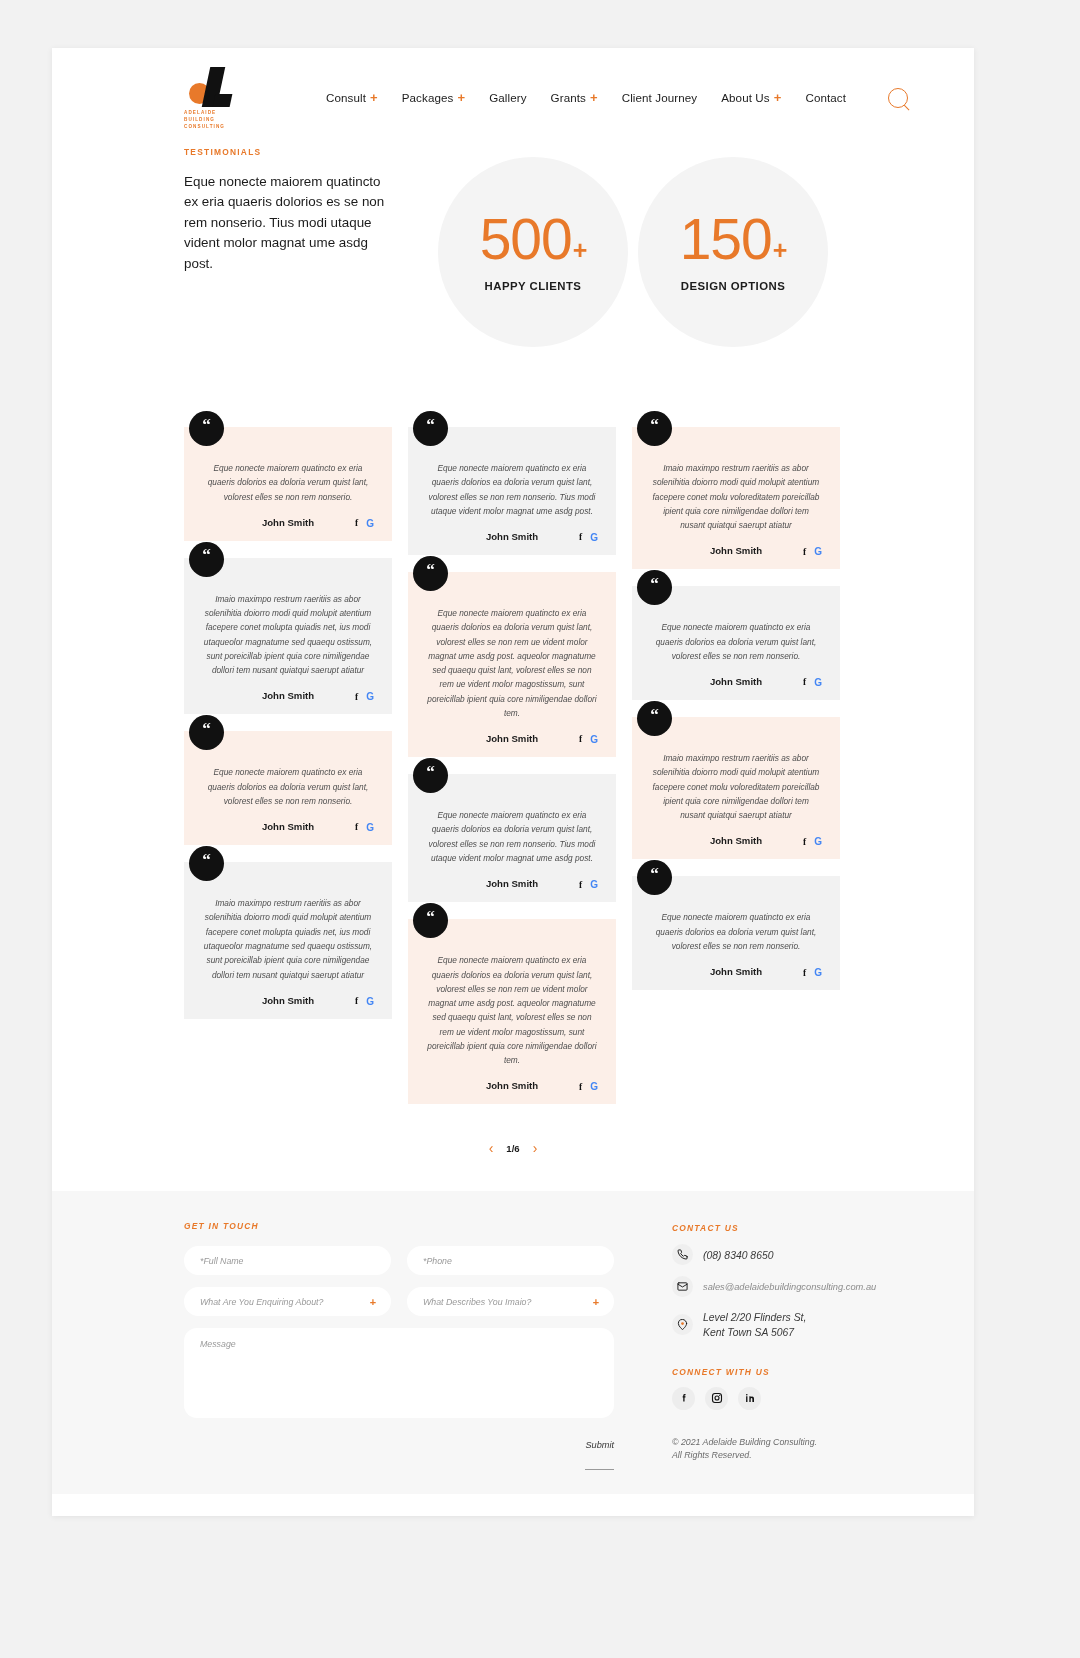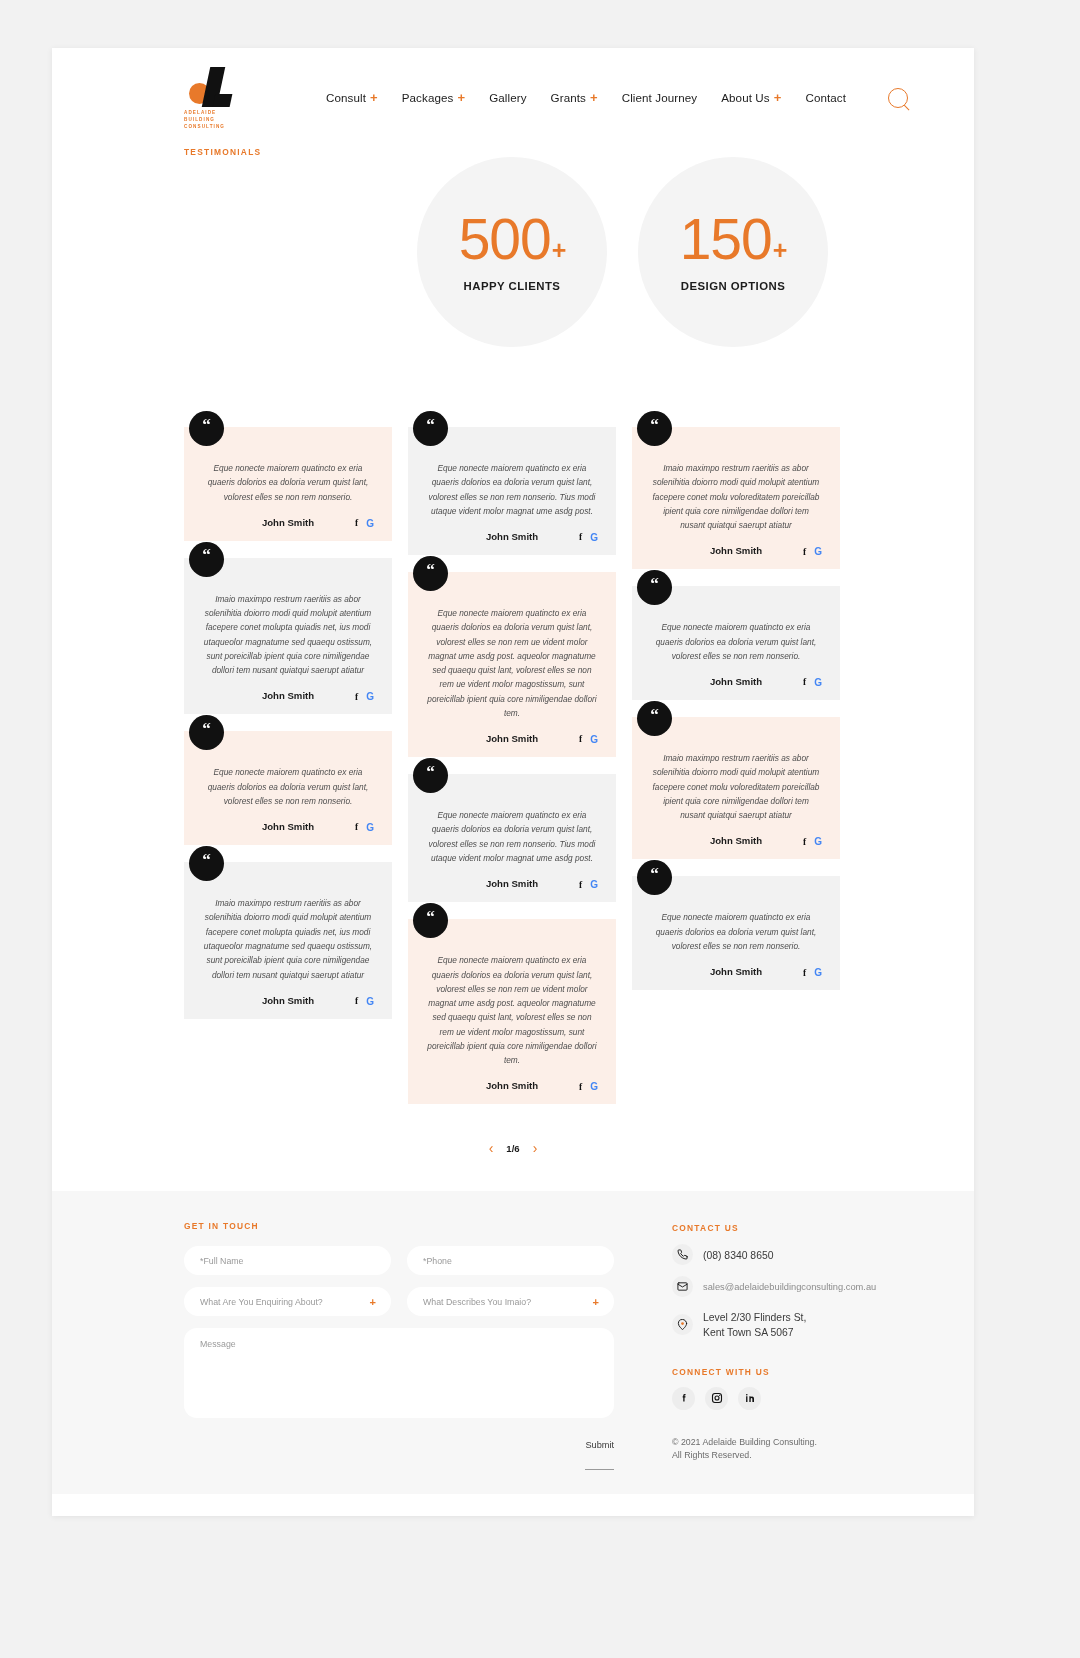--- a/index.html
+++ b/index.html
@@ -59,21 +59,21 @@
     color: #e8792a; text-transform: uppercase;
   }
   .intro-text {
     margin-top: 15px; width: 212px;
     font-size: 13.4px; line-height: 1.52; color: #1c1c1c;
   }
   .circle {
     position: absolute; border-radius: 50%; background: #f4f4f4;
     display: flex; flex-direction: column; align-items: center; justify-content: center;
   }
-  .c1 { left: 365px; top: 10px; width: 190px; height: 190px; }
+  .c1 { left: 386px; top: 10px; width: 190px; height: 190px; }
   .c2 { left: 586px; top: 10px; width: 190px; height: 190px; }
   .stat-num {
     color: #e8792a; font-size: 57px; font-weight: 300;
     line-height: .95; letter-spacing: -1px;
     display: flex; align-items: baseline;
   }
   .stat-num .plus { font-size: 25px; font-weight: 700; margin-left: 1px; }
   .stat-label {
     margin-top: 14px; font-size: 11.4px; font-weight: 700;
     letter-spacing: .45px; color: #1c1c1c;
@@ -106,21 +106,21 @@
   .g-ico { font-size: 10px; font-weight: 700; line-height: 1; }
   .g-ico .b{color:#4285F4}
 
   
   .pager { display: flex; align-items: center; justify-content: center; gap: 13px; padding: 20px 0 36px; }
   .pg-arrow { color: #e8792a; font-size: 14px; cursor: pointer; line-height: 1; }
   .pg-count { font-size: 9.6px; font-weight: 700; color: #1c1c1c; }
 
   
   .footer { background: #f7f7f7; padding: 30px 132px 24px; position: relative; }
-  .f-row { display: flex; gap: 58px; }
+  .f-row { display: flex; gap: 58px; font-style: italic; }
   .f-left { width: 430px; }
   .f-right { width: 230px; padding-top: 2px; }
   .form-grid { margin-top: 15px; display: flex; flex-wrap: wrap; gap: 12px 16px; }
   .field {
     height: 29px; background: #fff; border-radius: 15px;
     display: flex; align-items: center; padding: 0 16px;
     font-size: 8.8px; color: #9a9a9a; position: relative;
   }
   .w-half { width: 207px; }
   .w-full { width: 430px; }
@@ -193,20 +193,21 @@
         </div>
         <div class="nav-item">
           <span>Contact</span>
         </div>
       </div>
     <div class="search-btn"></div>
   </div>
 
   <div class="intro">
     <div class="eyebrow">TESTIMONIALS</div>
+    <div class="intro-text">Eque nonecte maiorem quatincto ex eria quaeris dolorios es se non rem nonserio. Tius modi utaque vident molor magnat ume asdg post.</div>
 
     <div class="circle c1">
       <div class="stat-num">
         <span>500</span>
           <span class="plus">+</span>
       </div>
       <div class="stat-label">HAPPY CLIENTS</div>
     </div>
 
     <div class="circle c2">
@@ -410,21 +411,21 @@
         </div>
 
         <div class="ci-row">
           <div class="ci-bubble">
             <svg width="11" height="11" viewBox="0 0 24 24" fill="none" stroke="#111" stroke-width="2" stroke-linecap="round" stroke-linejoin="round">
                 <path d="M21 10c0 6-9 13-9 13S3 16 3 10a9 9 0 0 1 18 0z"></path>
                 <circle cx="12" cy="10" r="3" fill="#e8792a" stroke="none"></circle>
               </svg>
           </div>
           <div class="ci-text">
-            <div>Level 2/30 Flinders St,</div>
+            <div>Level 2/20 Flinders St,</div>
             <div>Kent Town SA 5067</div>
           </div>
         </div>
 
         <div class="eyebrow connect-head">CONNECT WITH US</div>
         <div class="social-row">
           <div class="s-bubble">
             <svg width="12" height="12" viewBox="0 0 24 24" fill="#111">
                 <path d="M15.1 8.5h-2v-1.3c0-.6.4-.8.7-.8h1.3V3.9h-1.9c-2.2 0-2.7 1.6-2.7 2.7v1.9H9.3V11h1.2v8.1h2.6V11h1.8l.2-2.5z"></path>
               </svg>

